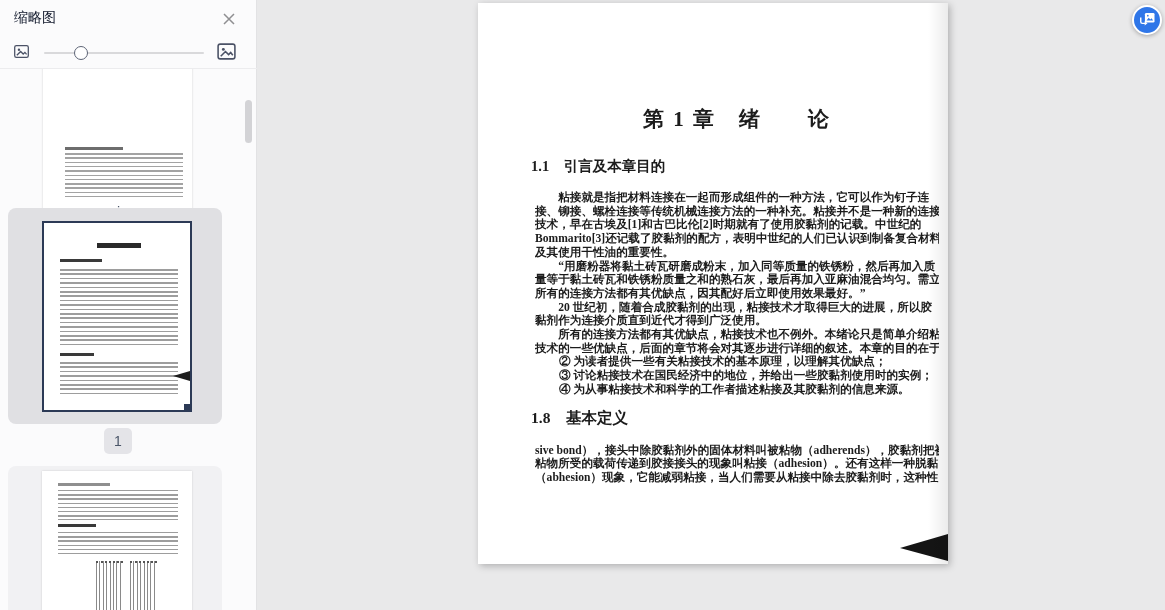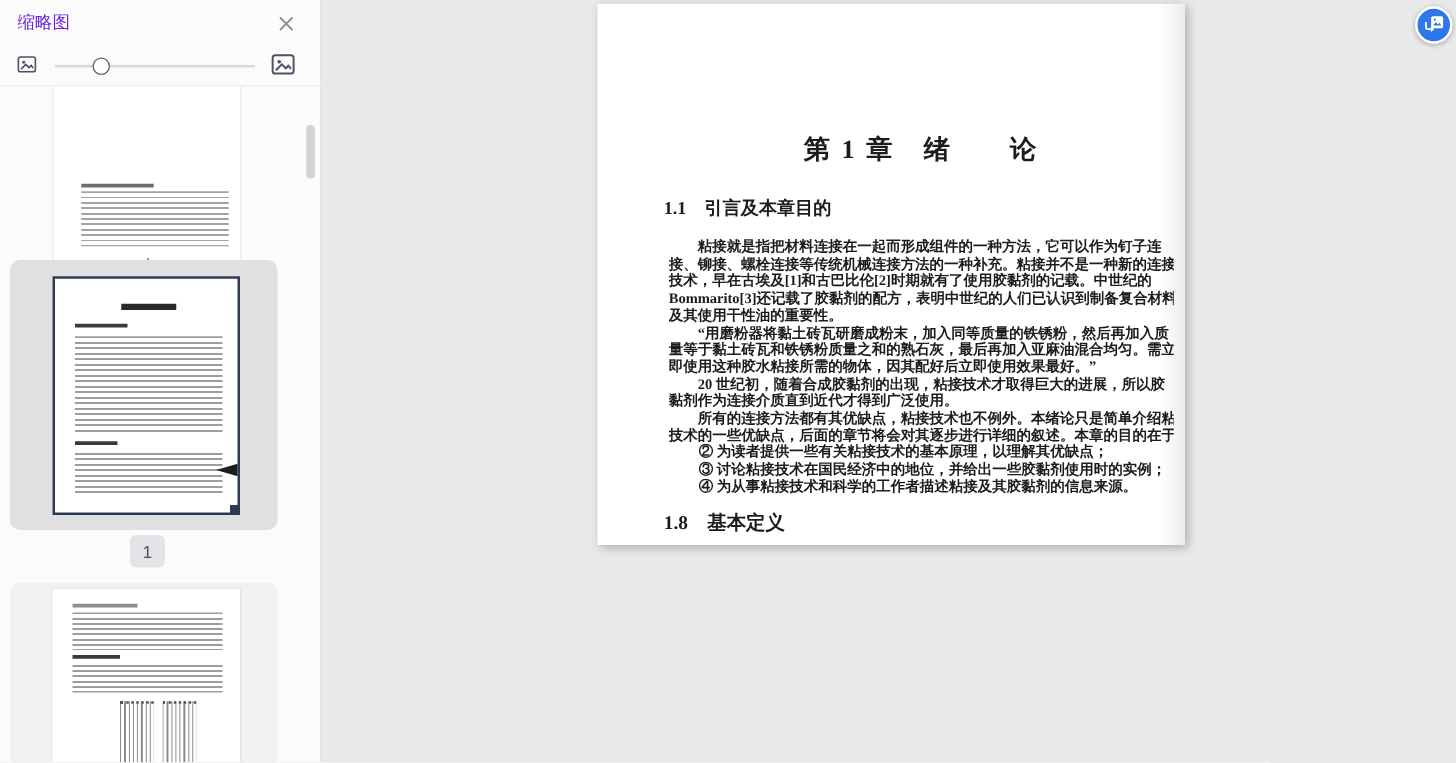--- a/index.html
+++ b/index.html
@@ -4,21 +4,21 @@
 <style>
   * { margin:0; padding:0; box-sizing:border-box; }
   html,body { width:1165px; height:610px; overflow:hidden; }
   body { font-family:"Liberation Sans", sans-serif; }
   #app { position:relative; width:1165px; height:610px; background:#e9e9ea; overflow:hidden; }
 
   
   #panel { position:absolute; left:0; top:0; width:257px; height:610px;
            background:#fbfbfc; border-right:1px solid #e2e2e4; }
   .panel-header { position:absolute; left:0; top:0; width:100%; height:36px; }
-  .panel-title { position:absolute; left:14px; top:9px; font-size:14px; color:#6d28d9; }
+  .panel-title { position:absolute; left:14px; top:9px; font-size:14px; color:#0f172a; }
   .panel-close { position:absolute; right:18px; top:10px; width:18px; height:18px; cursor:pointer;
                  display:flex; align-items:center; justify-content:center; }
   .slider-row { position:absolute; left:0; top:40px; width:100%; height:26px; }
   .img-icon-sm { position:absolute; left:13px; top:3px; }
   .img-icon-lg { position:absolute; right:19px; top:1px; }
   .slider-track { position:absolute; left:44px; top:12px; width:160px; height:2px; background:#d9d9db; border-radius:1px; }
   .slider-thumb { position:absolute; left:-7px; top:-6px; width:14px; height:14px; border-radius:50%;
                   background:#fff; border:1.5px solid #5d6476; }
   .panel-divider { position:absolute; left:0; top:68px; width:257px; height:1px; background:#ececee; }
 
@@ -63,21 +63,21 @@
   .mini-lines-d { position:absolute; left:16px; top:61px; width:120px; height:22px;
               background:repeating-linear-gradient(to bottom,#9d9d9d 0,#9d9d9d 1.5px,transparent 1.5px,transparent 4.2px); }
   .hatch-box { position:absolute; top:90px; width:27px; height:70px; border-top:2px dotted #555;
                background:repeating-linear-gradient(to right,#8a8a8a 0,#8a8a8a 1px,transparent 1px,transparent 3.4px); }
   .hatch-a { left:54px; } .hatch-b { left:88px; }
 
   #panel-scrollbar { position:absolute; right:4px; top:100px; width:7px; height:43px;
                      border-radius:3.5px; background:#d3d3d6; }
 
   
-  #doc-page { position:absolute; left:478px; top:3px; width:470px; height:433px; background:#ffffff;
+  #doc-page { position:absolute; left:478px; top:3px; width:470px; height:561px; background:#ffffff;
               box-shadow:2px 2px 7px rgba(0,0,0,.25); overflow:hidden; }
   #doc-page .edge-shade { position:absolute; right:0; top:0; width:20px; height:100%;
               background:linear-gradient(to right, rgba(0,0,0,0) 0%, rgba(0,0,0,0.08) 100%); }
   .page-content { position:absolute; left:57px; top:102px; width:404px; color:#1c1c1c; }
   .chapter-title { text-align:center; font-family:"Liberation Serif", serif; font-weight:bold;
                    font-size:21px; letter-spacing:2px; margin-bottom:24px; white-space:pre; }
   .h2 { font-family:"Liberation Serif", serif; font-weight:bold; font-size:14.5px; margin-bottom:15px; margin-left:-4px; }
   .h2-mid { margin-top:11px; margin-bottom:15px; font-size:15.5px; }
   .body-lines { font-family:"Liberation Serif", serif; font-size:11.6px; line-height:13.7px;font-weight:bold; }
   .body-lines .tl { white-space:pre; overflow:hidden; }
@@ -173,21 +173,21 @@
       <div class="body-lines">
           <div class="tl">　　粘接就是指把材料连接在一起而形成组件的一种方法，它可以作为钉子连</div>
           <div class="tl">接、铆接、螺栓连接等传统机械连接方法的一种补充。粘接并不是一种新的连接</div>
           <div class="tl">技术，早在古埃及[1]和古巴比伦[2]时期就有了使用胶黏剂的记载。中世纪的</div>
           <div class="tl">Bommarito[3]还记载了胶黏剂的配方，表明中世纪的人们已认识到制备复合材料</div>
           <div class="tl">及其使用干性油的重要性。</div>
         </div>
       <div class="body-lines">
           <div class="tl">　　“用磨粉器将黏土砖瓦研磨成粉末，加入同等质量的铁锈粉，然后再加入质</div>
           <div class="tl">量等于黏土砖瓦和铁锈粉质量之和的熟石灰，最后再加入亚麻油混合均匀。需立</div>
-          <div class="tl">即使用这种胶水粘接所需的物体，因其配好后立即使用效果最好。”</div>
+          <div class="tl">所有的连接方法都有其优缺点，因其配好后立即使用效果最好。”</div>
         </div>
       <div class="body-lines">
           <div class="tl">　　20 世纪初，随着合成胶黏剂的出现，粘接技术才取得巨大的进展，所以胶</div>
           <div class="tl">黏剂作为连接介质直到近代才得到广泛使用。</div>
           <div class="tl">　　所有的连接方法都有其优缺点，粘接技术也不例外。本绪论只是简单介绍粘接</div>
           <div class="tl">技术的一些优缺点，后面的章节将会对其逐步进行详细的叙述。本章的目的在于：</div>
         </div>
       <div class="body-lines goals">
           <div class="tl">② 为读者提供一些有关粘接技术的基本原理，以理解其优缺点；</div>
           <div class="tl">③ 讨论粘接技术在国民经济中的地位，并给出一些胶黏剂使用时的实例；</div>

